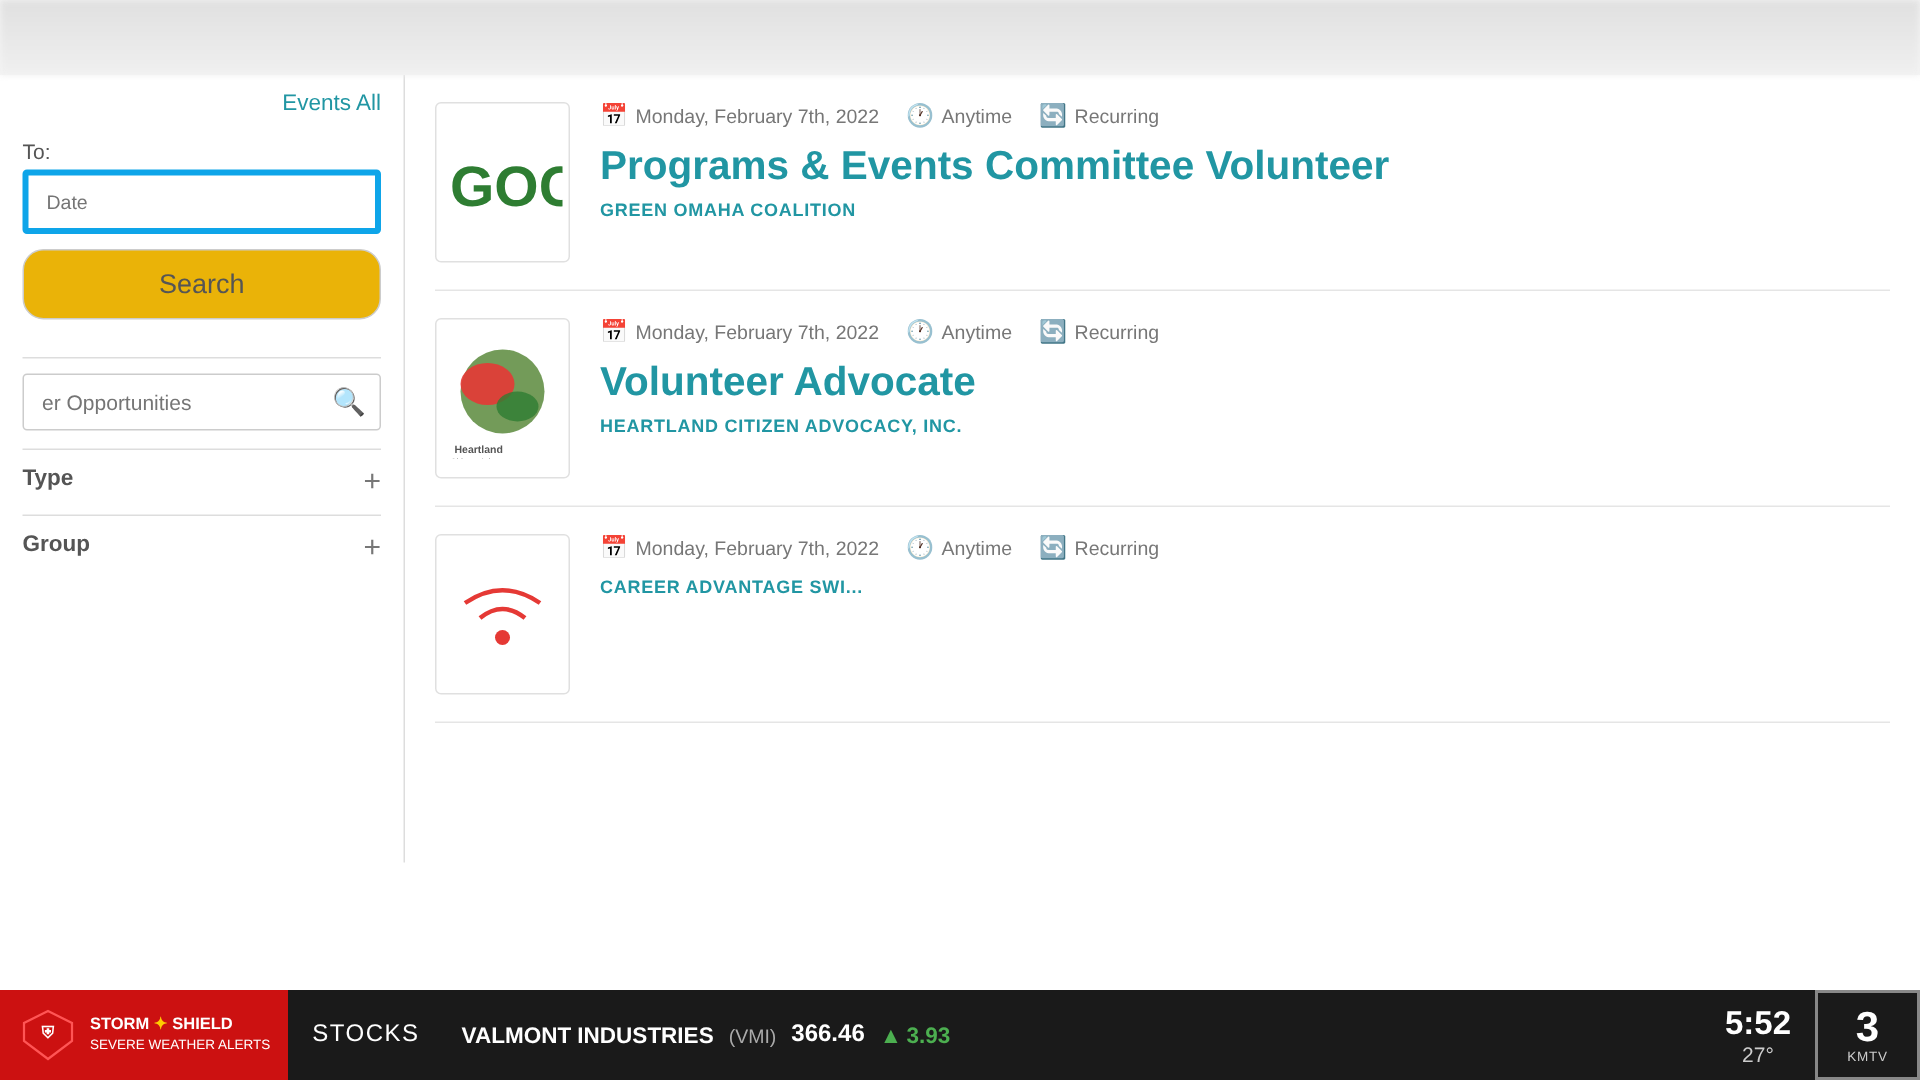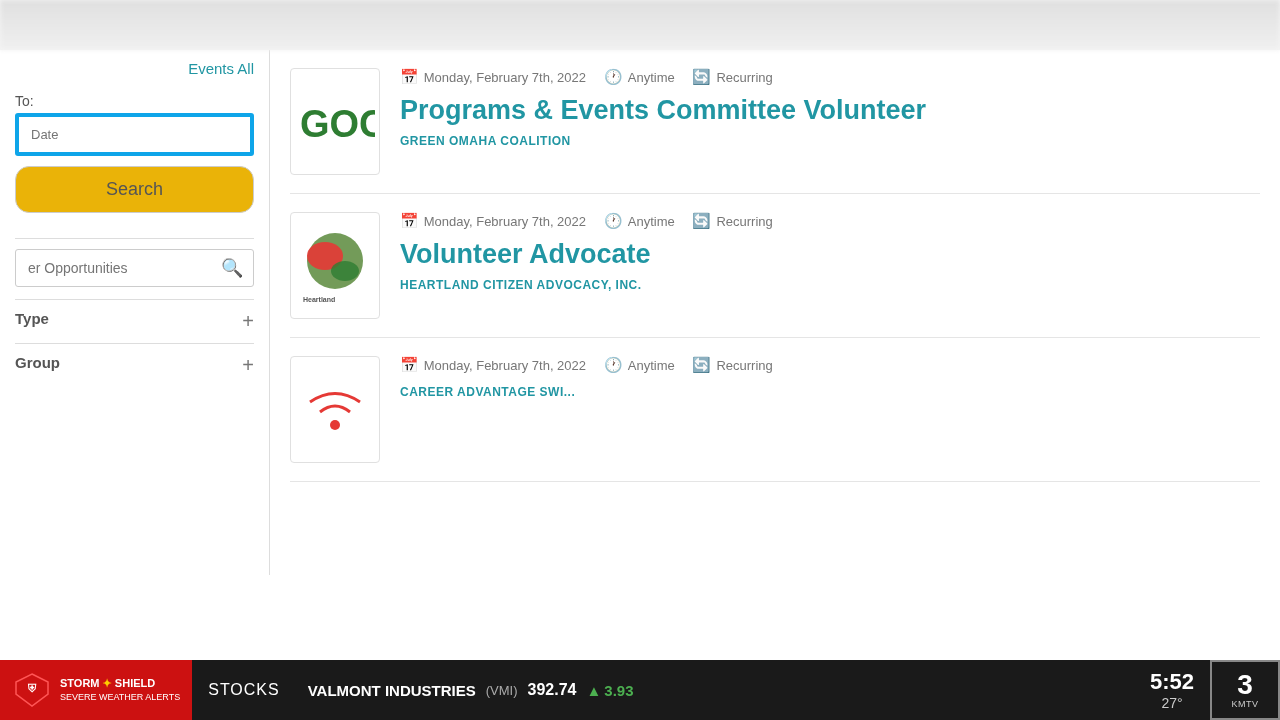--- a/index.html
+++ b/index.html
@@ -498,21 +498,21 @@
       <span>STORM <span style="color:#ffcc00">✦</span> SHIELD</span><br>
       <span style="font-size:9px; font-weight:400;">SEVERE WEATHER ALERTS</span>
     </div>
   </div>
 
   <span class="stocks-label">STOCKS</span>
 
   <div class="stock-ticker">
     <span class="stock-name">VALMONT INDUSTRIES</span>
     <span class="stock-symbol">(VMI)</span>
-    <span class="stock-price">392.74</span>
+    <span class="stock-price">366.46</span>
     <span class="stock-change">
       <span>▲</span>
       <span>3.93</span>
     </span>
   </div>
 
   <div class="bottom-right">
     <div class="time-display">
       <span class="time-value">5:52</span>
       <span class="temp-value">27°</span>

